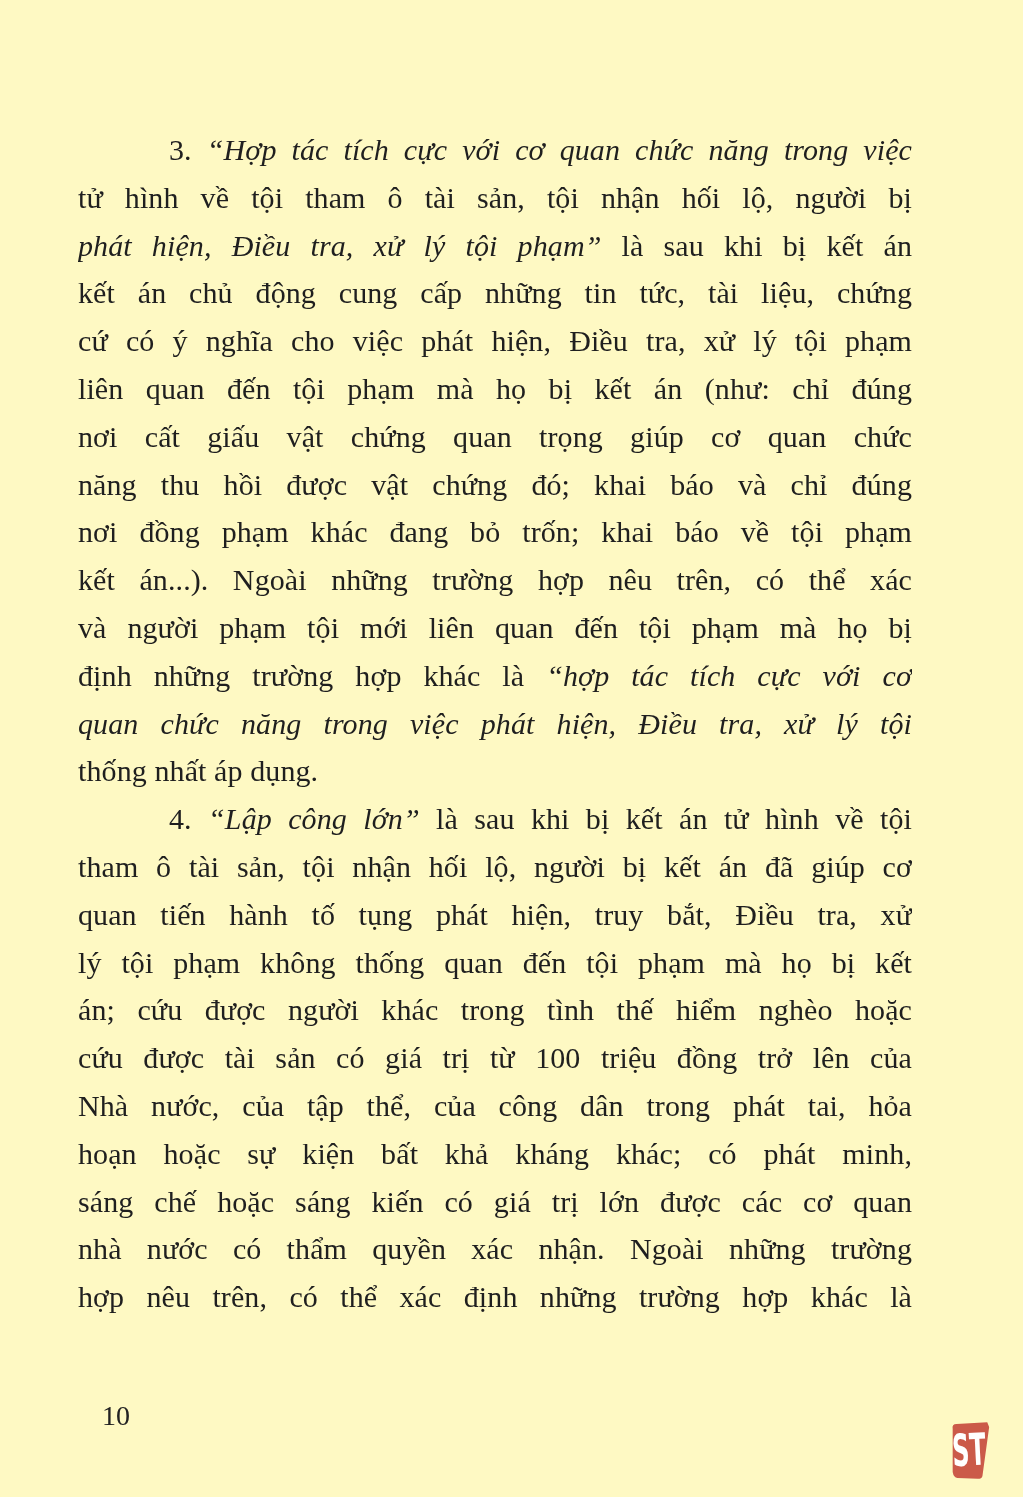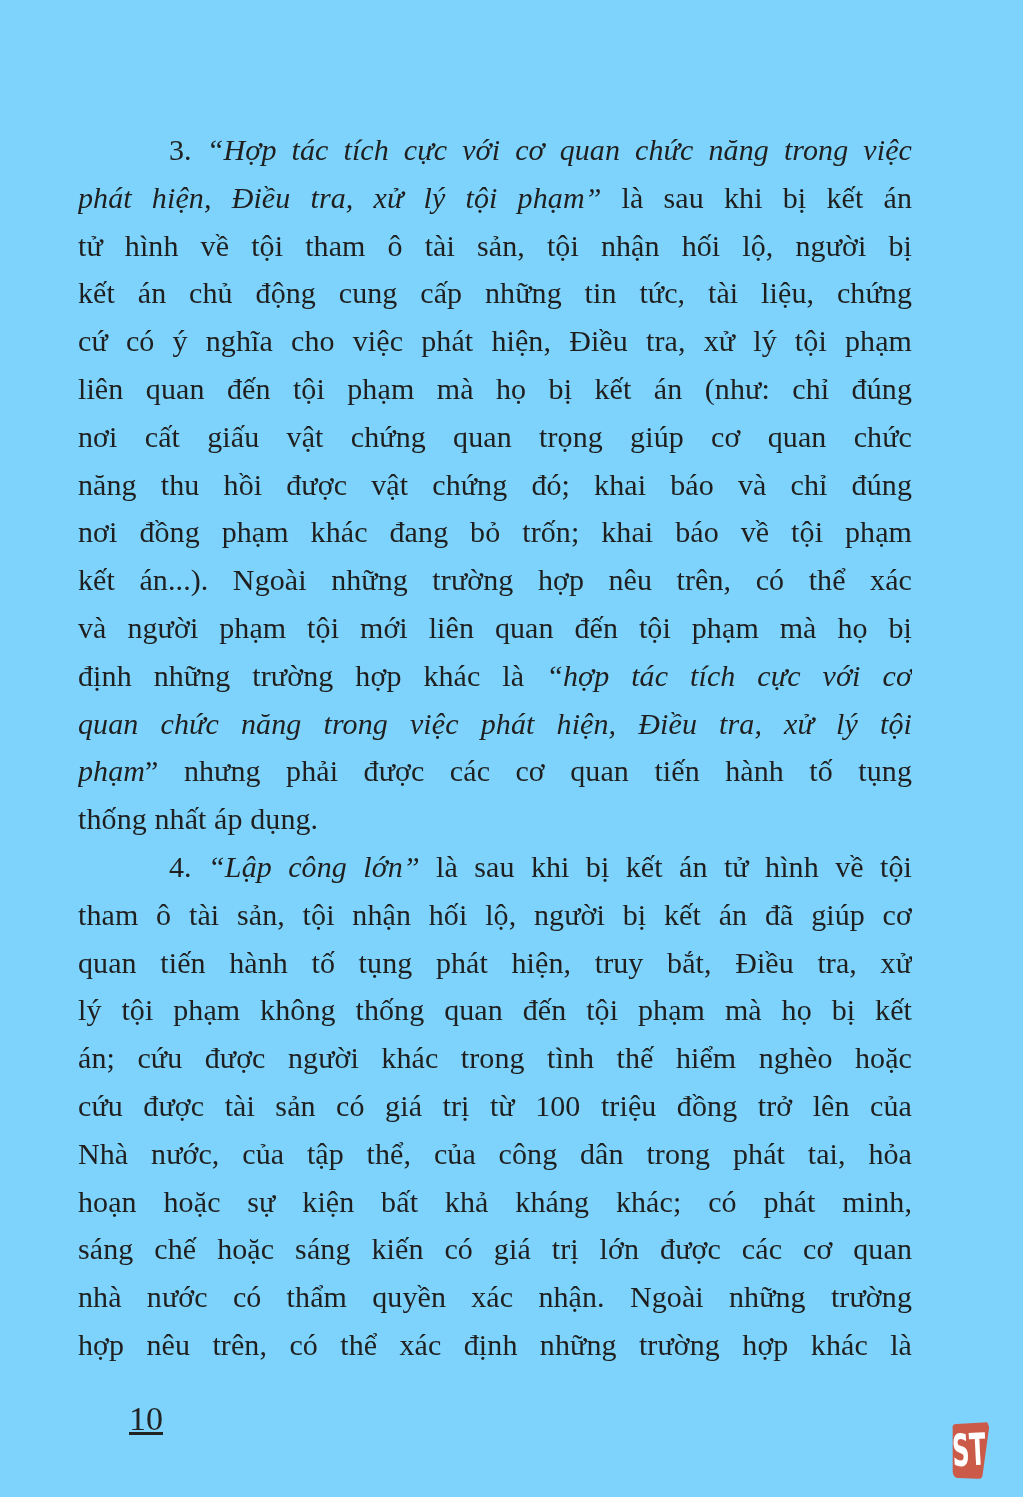--- a/index.html
+++ b/index.html
@@ -5,21 +5,21 @@
   html, body { margin: 0; padding: 0; }
   body {
     width: 1023px; height: 1497px;
     background: #ffffff;
     font-family: "Liberation Serif", "DejaVu Serif", serif;
     position: relative;
     overflow: hidden;
   }
   .page {
     position: absolute; inset: 0;
-    background: #7dd3fc;
+    background: #fef9c3;
   }
   .text-block {
     position: absolute;
     left: 78px; top: 126px; width: 834px;
     font-size: 30px;
     line-height: 47.8px;
     color: #1f1f1f;
     letter-spacing: 0.1px;
   }
   .line {
@@ -31,52 +31,50 @@
   }
   .line.nolast {
     text-align-last: left;
   }
   .line.ind {
     padding-left: 91px;
   }
   .it { font-style: italic; }
   .page-number {
     position: absolute;
-    left: 129px; top: 1400px;
-    font-size: 34px;
+    left: 102px; top: 1400px;
+    font-size: 28px;
     color: #222222;
-    text-decoration: underline;
   }
   .logo {
     position: absolute;
     left: 945px; top: 1422px;
     width: 48px; height: 58px;
   }
   .logo svg { display: block; }
 </style>
 </head>
 <body style="background: rgb(255, 255, 255);">
 
 <div class="page">
 
   <main class="text-block" id="text-block" style="color: rgb(31, 31, 31);">
       <div class="line ind"><span>3. </span><span class="it">“Hợp tác tích cực với cơ quan chức năng trong việc</span></div>
+      <div class="line"><span>tử hình về tội tham ô tài sản, tội nhận hối lộ, người bị</span></div>
       <div class="line"><span class="it">phát hiện, Điều tra, xử lý tội phạm”</span><span> là sau khi bị kết án</span></div>
-      <div class="line"><span>tử hình về tội tham ô tài sản, tội nhận hối lộ, người bị</span></div>
       <div class="line"><span>kết án chủ động cung cấp những tin tức, tài liệu, chứng</span></div>
       <div class="line"><span>cứ có ý nghĩa cho việc phát hiện, Điều tra, xử lý tội phạm</span></div>
       <div class="line"><span>liên quan đến tội phạm mà họ bị kết án (như: chỉ đúng</span></div>
       <div class="line"><span>nơi cất giấu vật chứng quan trọng giúp cơ quan chức</span></div>
       <div class="line"><span>năng thu hồi được vật chứng đó; khai báo và chỉ đúng</span></div>
       <div class="line"><span>nơi đồng phạm khác đang bỏ trốn; khai báo về tội phạm</span></div>
       <div class="line"><span>kết án...). Ngoài những trường hợp nêu trên, có thể xác</span></div>
       <div class="line"><span>và người phạm tội mới liên quan đến tội phạm mà họ bị</span></div>
       <div class="line"><span>định những trường hợp khác là </span><span class="it">“hợp tác tích cực với cơ</span></div>
       <div class="line"><span class="it">quan chức năng trong việc phát hiện, Điều tra, xử lý tội</span></div>
-      <div class="line"><span class="it">phạm</span><span>” nhưng phải được các cơ quan tiến hành tố tụng</span></div>
       <div class="line nolast"><span>thống nhất áp dụng.</span></div>
       <div class="line ind"><span>4. </span><span class="it">“Lập công lớn”</span><span> là sau khi bị kết án tử hình về tội</span></div>
       <div class="line"><span>tham ô tài sản, tội nhận hối lộ, người bị kết án đã giúp cơ</span></div>
       <div class="line"><span>quan tiến hành tố tụng phát hiện, truy bắt, Điều tra, xử</span></div>
       <div class="line"><span>lý tội phạm không thống quan đến tội phạm mà họ bị kết</span></div>
       <div class="line"><span>án; cứu được người khác trong tình thế hiểm nghèo hoặc</span></div>
       <div class="line"><span>cứu được tài sản có giá trị từ 100 triệu đồng trở lên của</span></div>
       <div class="line"><span>Nhà nước, của tập thể, của công dân trong phát tai, hỏa</span></div>
       <div class="line"><span>hoạn hoặc sự kiện bất khả kháng khác; có phát minh,</span></div>
       <div class="line"><span>sáng chế hoặc sáng kiến có giá trị lớn được các cơ quan</span></div>

